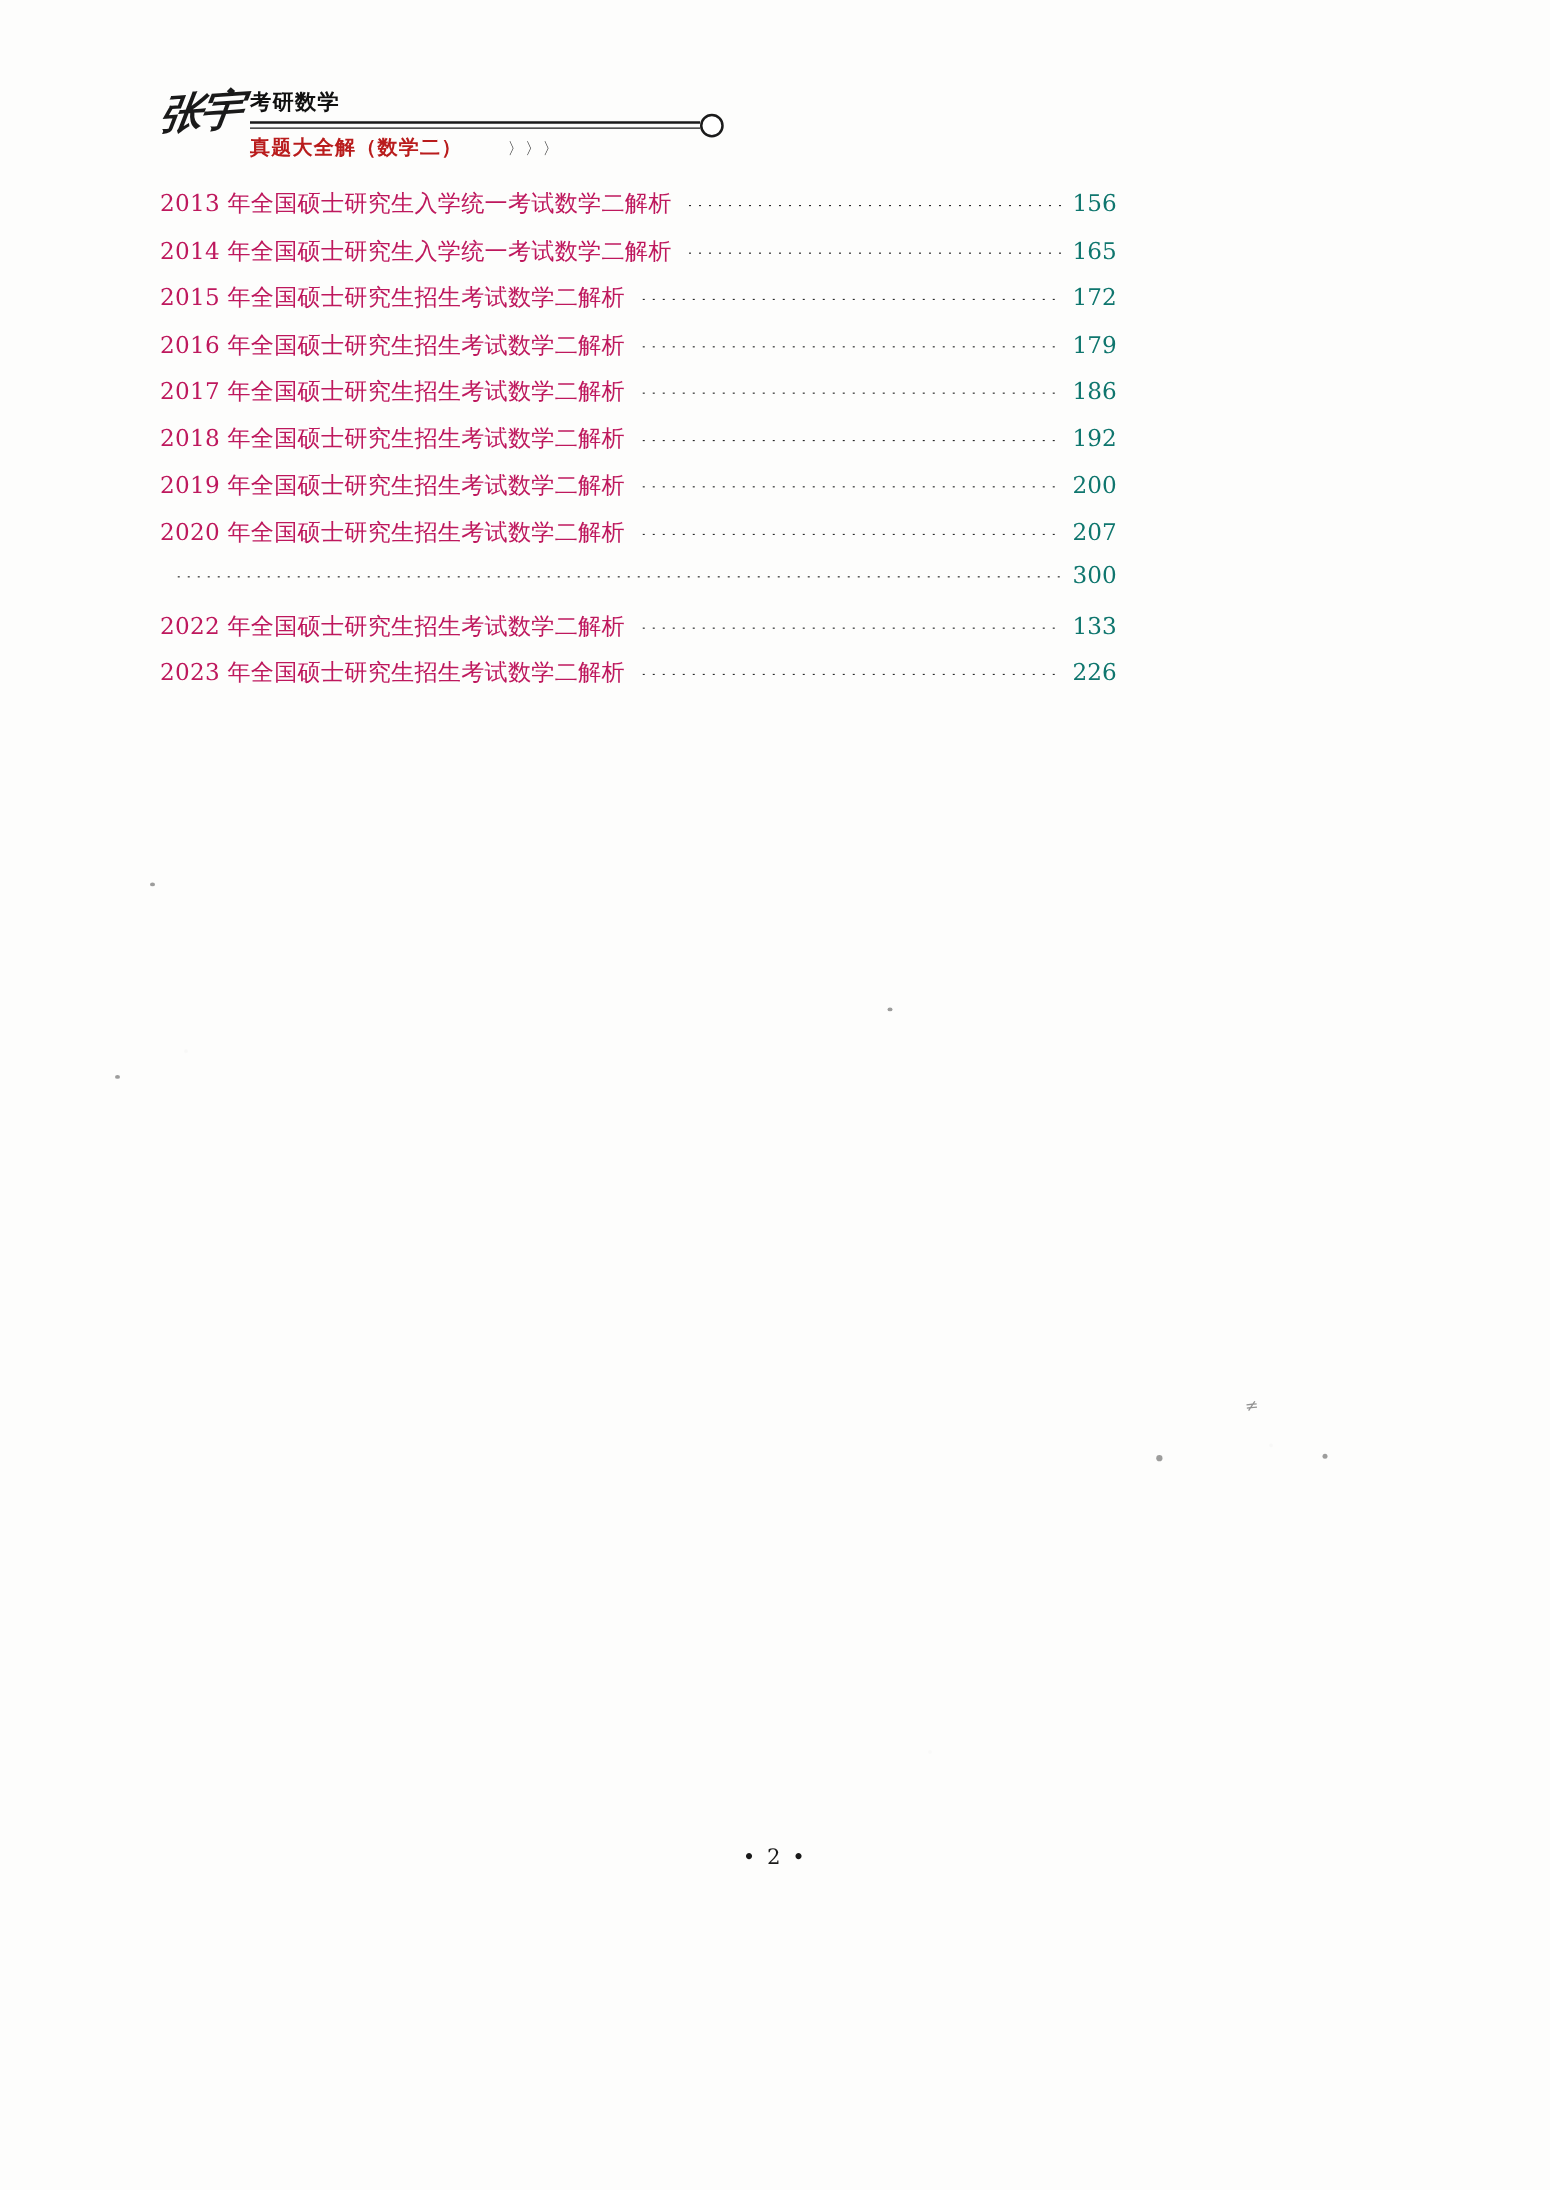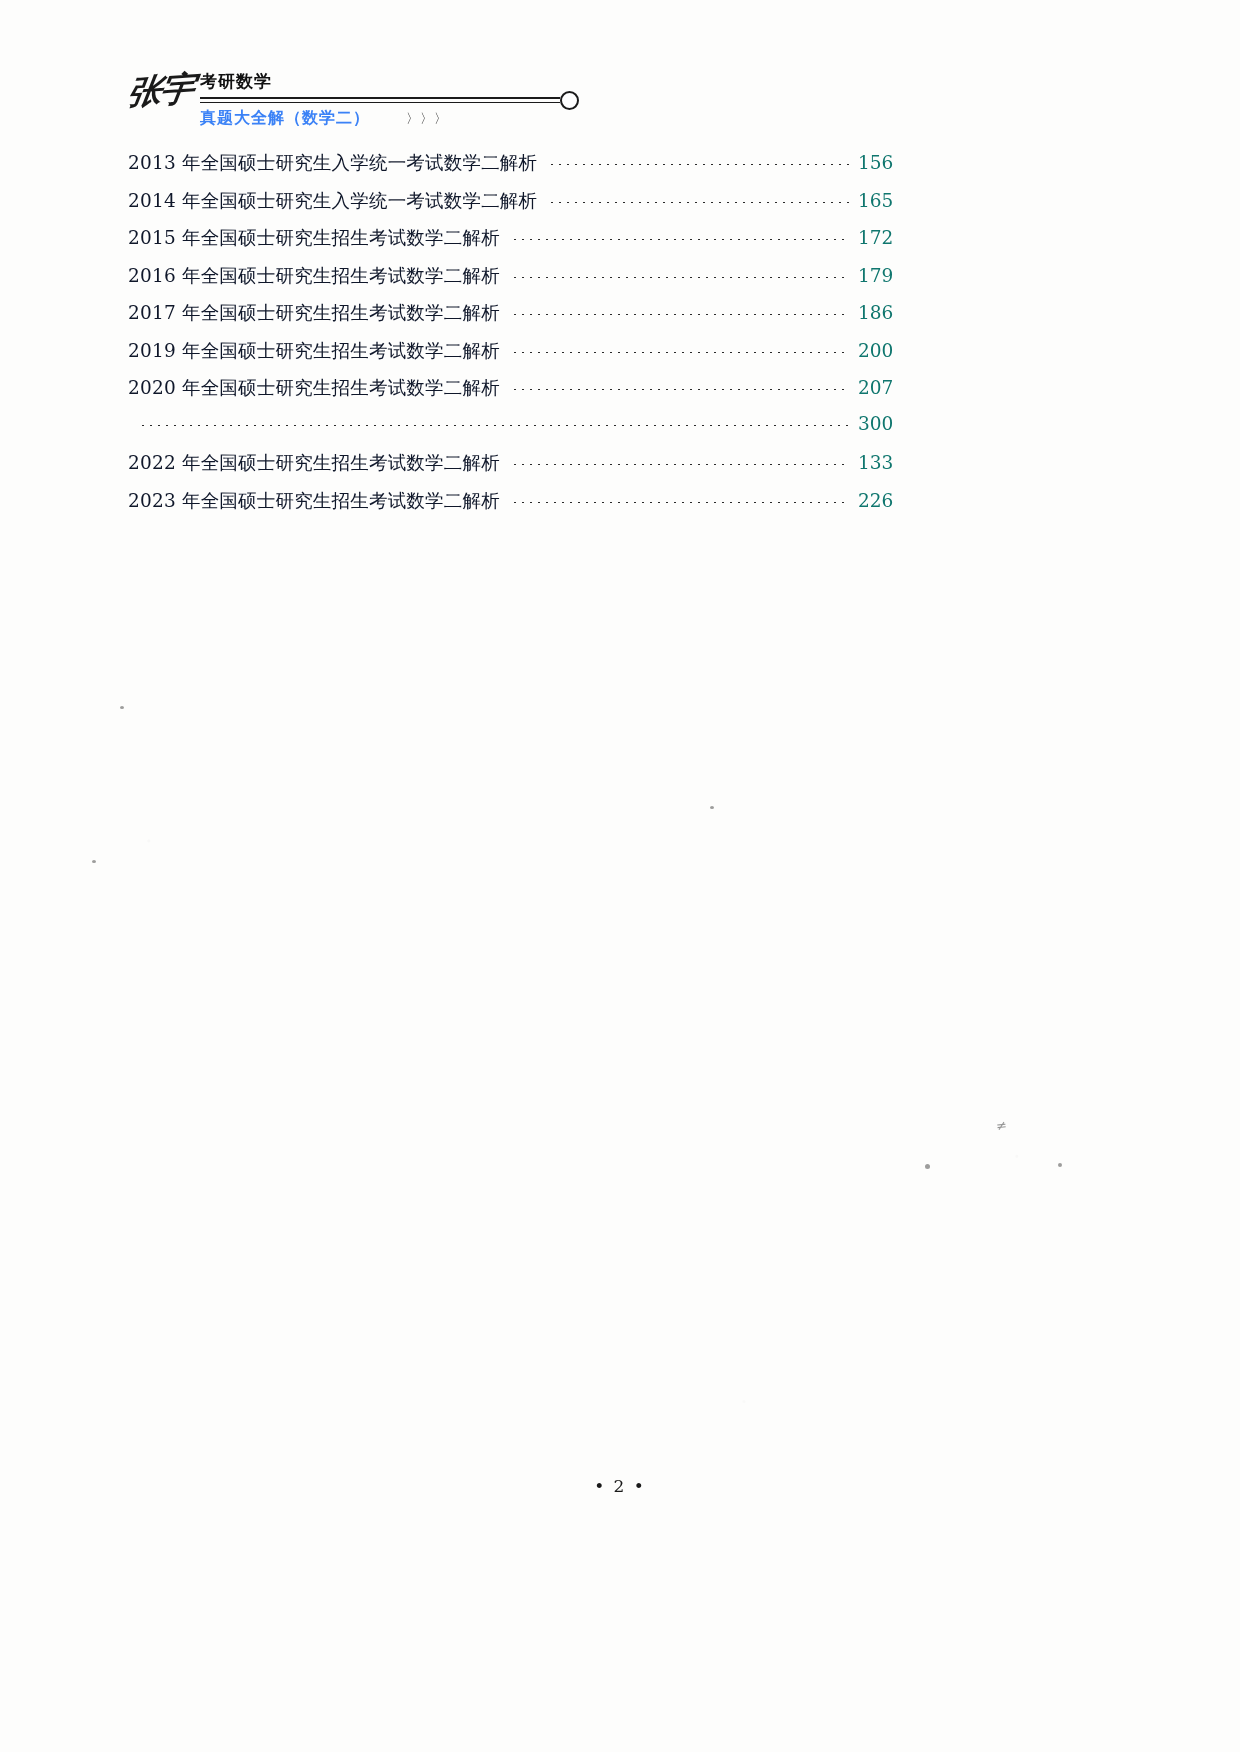--- a/index.html
+++ b/index.html
@@ -89,21 +89,21 @@
     border-radius: 50%;
     background: #fff;
   }
   .brand-sub {
     position: absolute;
     left: 72px;
     top: 38px;
     font-family: "DejaVu Sans", sans-serif;
     font-weight: bold;
     font-size: 16px;
-    color: #3b82f6;
+    color: #b91c1c;
     letter-spacing: 1px;
   }
   .brand-arrows {
     position: absolute;
     left: 278px;
     top: 40px;
     font-family: "DejaVu Sans", sans-serif;
     font-size: 13px;
     color: #333;
     letter-spacing: 1px;
@@ -118,21 +118,21 @@
   }
   .toc-row {
     display: flex;
     align-items: baseline;
     height: 37.5px;
     white-space: nowrap;
   }
   .toc-title {
     font-family: "DejaVu Serif", "Liberation Serif", serif;
     font-size: 18.5px;
-    color: #0f172a;
+    color: #be185d;
     letter-spacing: 0.2px;
   }
   .toc-leader {
     flex: 1 1 auto;
     margin: 0 9px 0 11px;
     position: relative;
     top: -4px;
     height: 1px;
     background-image: radial-gradient(circle, #2a2a2a 0.9px, transparent 1.2px);
     background-size: 8px 3px;
@@ -218,20 +218,25 @@
       <span class="toc-leader"></span>
       <span class="toc-page">179</span>
     </div>
 
     <div class="toc-row">
       <span class="toc-title">2017 年全国硕士研究生招生考试数学二解析</span>
       <span class="toc-leader"></span>
       <span class="toc-page">186</span>
     </div>
 
+    <div class="toc-row">
+      <span class="toc-title">2018 年全国硕士研究生招生考试数学二解析</span>
+      <span class="toc-leader"></span>
+      <span class="toc-page">192</span>
+    </div>
 
     <div class="toc-row">
       <span class="toc-title">2019 年全国硕士研究生招生考试数学二解析</span>
       <span class="toc-leader"></span>
       <span class="toc-page">200</span>
     </div>
 
     <div class="toc-row">
       <span class="toc-title">2020 年全国硕士研究生招生考试数学二解析</span>
       <span class="toc-leader"></span>

